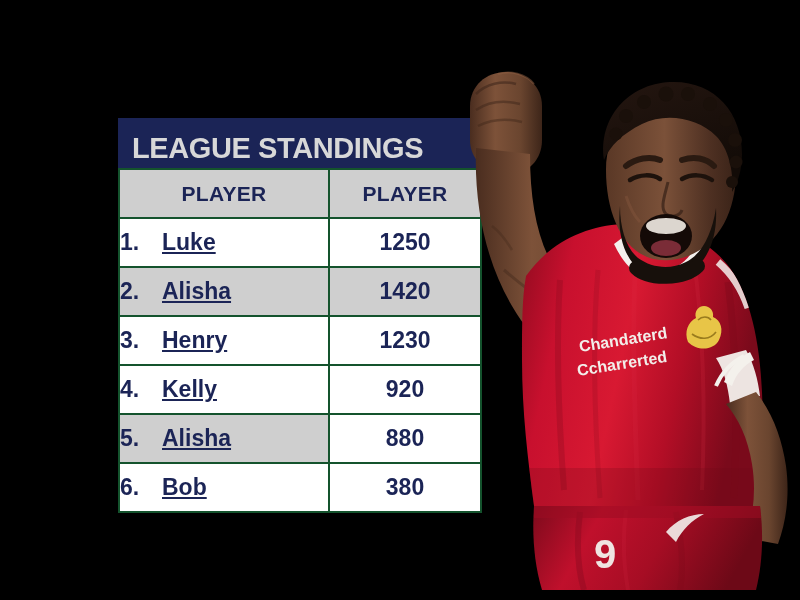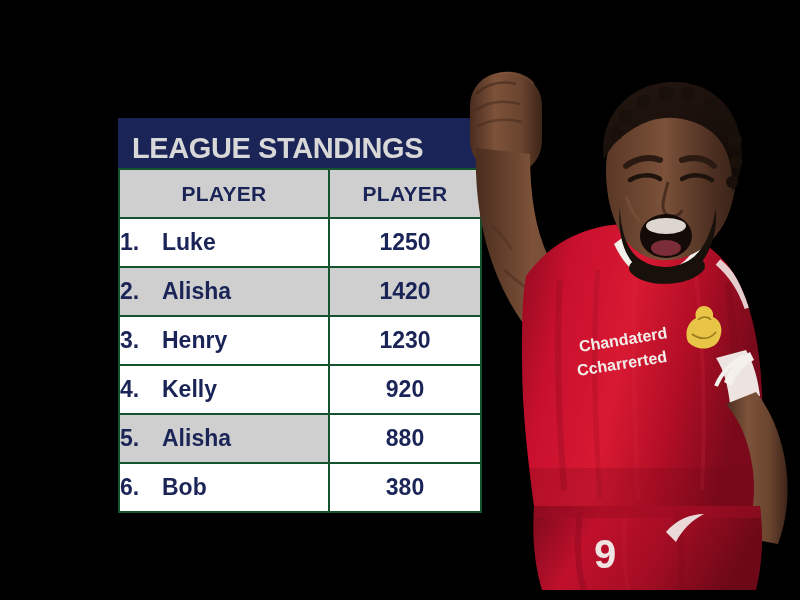--- a/index.html
+++ b/index.html
@@ -97,20 +97,21 @@
     display: flex;
     align-items: center;
   }
   .rank-num {
     width: 42px;
     flex: 0 0 42px;
     text-align: left;
   }
   .player-name {
     text-align: left;
+    text-decoration: underline;
   }
   td.points-cell {
     text-align: center;
     margin-top: 22px;
   }
 
   
   #player-figure {
     position: absolute;
     left: 430px;

